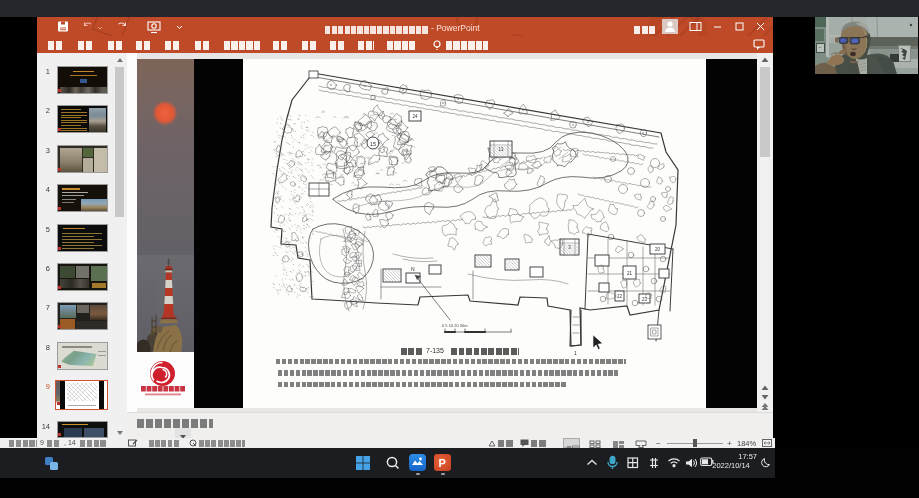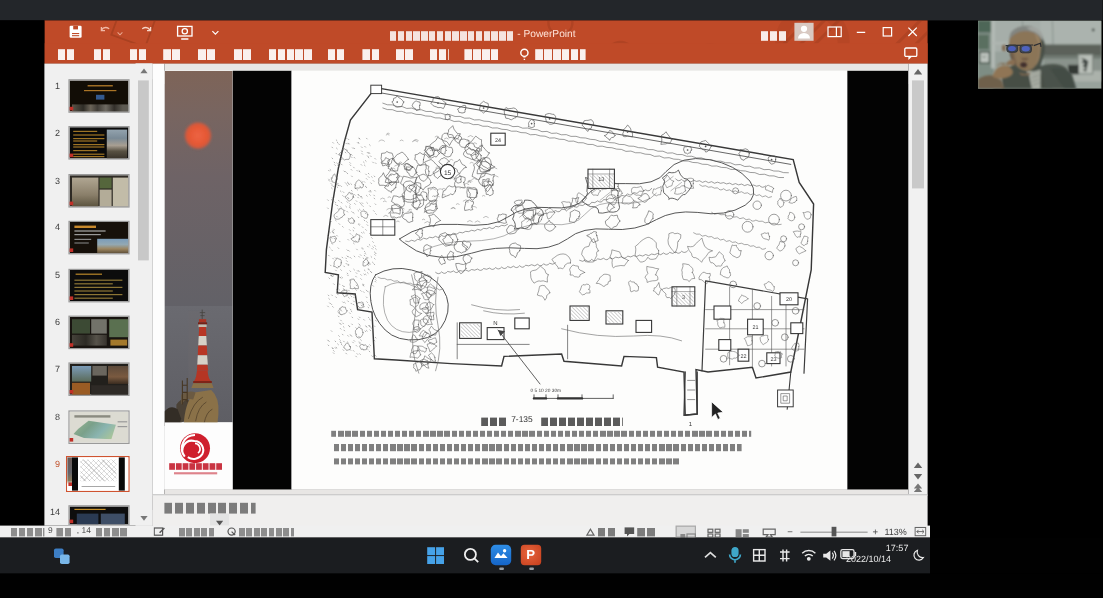--- a/index.html
+++ b/index.html
@@ -690,21 +690,21 @@
         <rect x="7" y="5" width="5" height="3"></rect>
       </g>
     </svg>
   <svg class="abs" style="left:635px;top:1.5px" width="12" height="8">
       <path d="M1 1 h10 v4.5 h-4 l1.5 2 h-5 l1.5-2 h-4z" fill="none" stroke="#666" stroke-width="1"></path>
     </svg>
   <div class="abs" style="left:656px;top:0.5px;color:#444;font-size:8px;">−</div>
   <div class="abs" style="left:667px;top:4.5px;width:56px;height:1px;background:#9a9a9a;"></div>
   <div class="abs" style="left:693px;top:1px;width:3.5px;height:8px;background:#555;"></div>
   <div class="abs" style="left:727px;top:0.5px;color:#444;font-size:8px;">+</div>
-  <div class="abs" style="left:737px;top:1px;color:#3e3e3e;font-size:7.5px;">113%</div>
+  <div class="abs" style="left:737px;top:1px;color:#3e3e3e;font-size:7.5px;">184%</div>
   <svg class="abs" style="left:762px;top:1px" width="10" height="8">
       <rect x="0.5" y="0.5" width="9" height="7" fill="none" stroke="#666" stroke-width="1"></rect>
       <path d="M2 4 h6 M2 4 l1.5-1.5 M2 4 l1.5 1.5 M8 4 l-1.5-1.5 M8 4 l-1.5 1.5" stroke="#666" stroke-width="0.8" fill="none"></path>
     </svg>
 </div>
 
 <div class="abs" style="left:0;top:448px;width:775px;height:30px;background:#1b1d20;" id="taskbar">
 
   <svg class="abs" style="left:44px;top:8px" width="15" height="15">
       <rect x="1" y="1" width="8" height="8" rx="1.5" fill="#3d7ec4"></rect>
@@ -764,21 +764,21 @@
   <svg class="abs" style="left:685px;top:8.5px" width="13" height="12">
       <path d="M1 4.5 h2.5 L7 1.8 v8.4 L3.5 7.5 H1z" fill="#e8e8e8"></path>
       <path d="M8.5 3.5 a4 4 0 0 1 0 5 M10 2 a6.5 6.5 0 0 1 0 8" fill="none" stroke="#e8e8e8" stroke-width="1"></path>
     </svg>
   <svg class="abs" style="left:700px;top:9px" width="14" height="10">
       <rect x="0.7" y="1" width="11" height="7.5" rx="1.5" fill="none" stroke="#e8e8e8" stroke-width="1.1"></rect>
       <rect x="2" y="2.3" width="6" height="5" fill="#e8e8e8"></rect>
       <rect x="12.2" y="3" width="1.3" height="3.5" fill="#e8e8e8"></rect>
     </svg>
   <div class="abs" style="left:717px;top:3.5px;width:40px;color:#e9e9e9;font-size:7.5px;text-align:right;">17:57</div>
-  <div class="abs" style="left:705px;top:13px;width:52px;color:#e9e9e9;font-size:7.5px;text-align:left;">2022/10/14</div>
+  <div class="abs" style="left:705px;top:13px;width:52px;color:#e9e9e9;font-size:7.5px;text-align:center;">2022/10/14</div>
   <svg class="abs" style="left:760px;top:9px" width="12" height="12">
       <path d="M9.5 7.6 a4.2 4.2 0 1 1 -5-6 a4.6 4.6 0 0 0 5 6z" fill="none" stroke="#e8e8e8" stroke-width="1"></path>
     </svg>
 </div>
 
 <div class="abs" style="left:0;top:478px;width:919px;height:20px;background:#010101;"></div>
 <div class="abs" style="left:775px;top:448px;width:144px;height:30px;background:#010101;"></div>
 
 <div class="abs" style="left:815px;top:17px;width:103px;height:57px;overflow:hidden;background:#20251f;" id="webcam"><svg width="103" height="57" viewBox="0 0 103 57">
 <defs>

